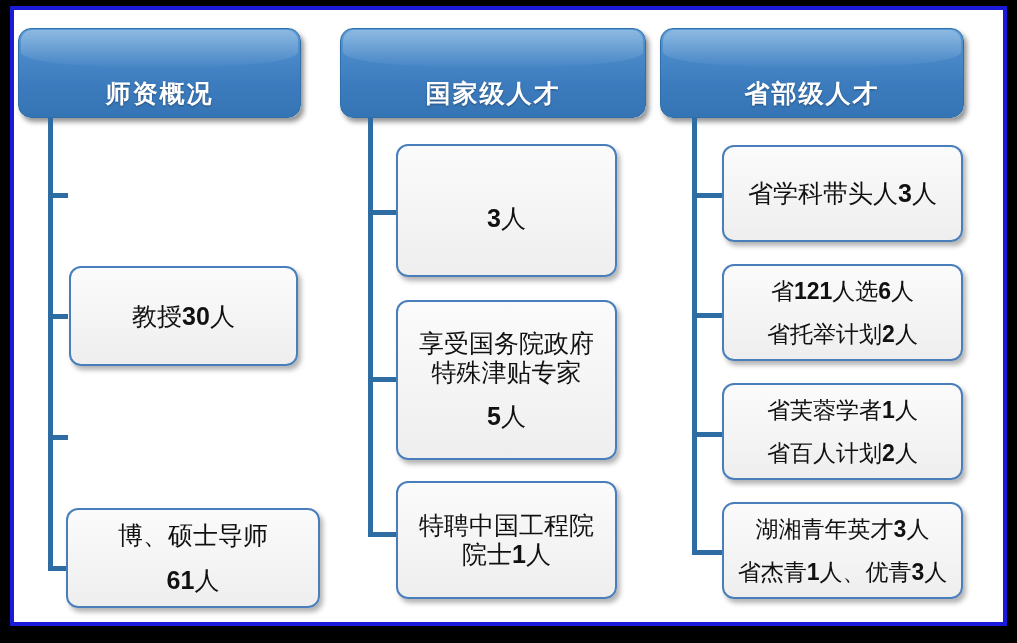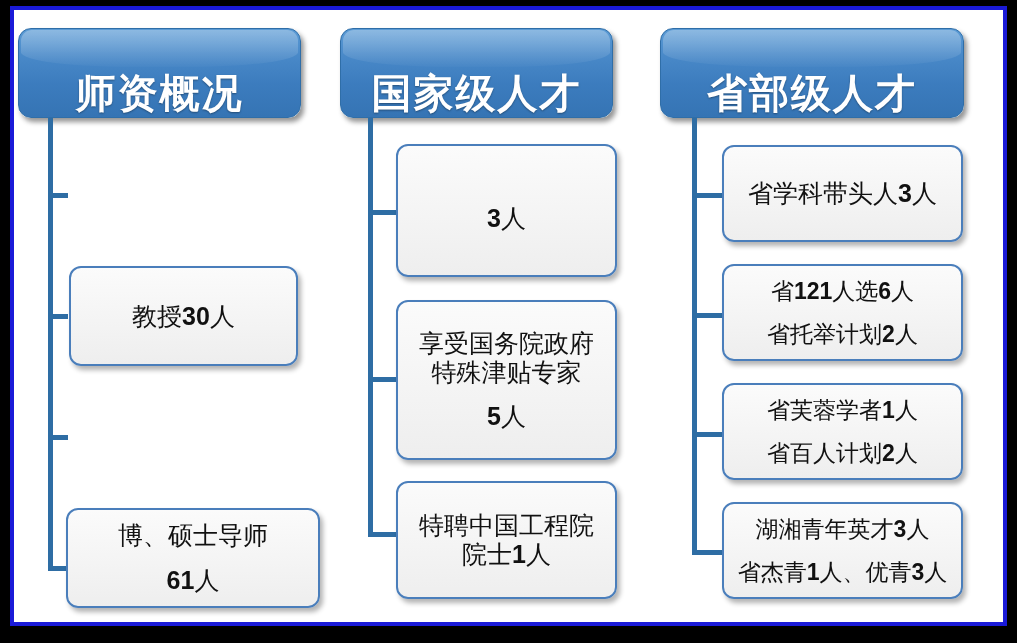--- a/index.html
+++ b/index.html
@@ -38,21 +38,21 @@
   .col-header::before{
     content:"";
     position:absolute;left:2px;right:2px;top:1px;height:42%;
     border-radius:11px 11px 40% 40%;
     background:linear-gradient(180deg,rgba(255,255,255,0.30),rgba(255,255,255,0.02));
     pointer-events:none;
   }
   .col-header .htxt{
     position:relative;
     color:#ffffff;
-    font-size:40px;
+    font-size:25px;
     font-weight:bold;
     letter-spacing:2px;
     text-shadow:0 1px 2px rgba(0,0,0,0.35);
     white-space:nowrap;
     margin-top:40px;
   }
 
   
   .node{
     position:absolute;
@@ -112,21 +112,21 @@
   <div class="node" style="left:69px;top:266px;width:229px;height:100px;">
     <span class="ln">教授<b>30</b>人</span>
   </div>
 
 
   <div class="node" style="left:66px;top:508px;width:254px;height:100px;">
     <span class="ln">博、硕士导师</span>
     <span class="ln sp"><b>61</b>人</span>
   </div>
 
-  <div class="col-header" style="left:340px;top:28px;width:273px;height:90px;text-align:right;">
+  <div class="col-header" style="left:340px;top:28px;width:306px;height:90px;text-align:right;">
     <span class="htxt">国家级人才</span>
   </div>
 
   <div class="trunk" style="left:368px;top:118px;height:419px;"></div>
 
   <div class="branch" style="left:368px;top:210px;width:30px;"></div>
   <div class="branch" style="left:368px;top:377px;width:30px;"></div>
   <div class="branch" style="left:368px;top:532px;width:30px;"></div>
 
   <div class="node" style="left:396px;top:144px;width:221px;height:133px;">

